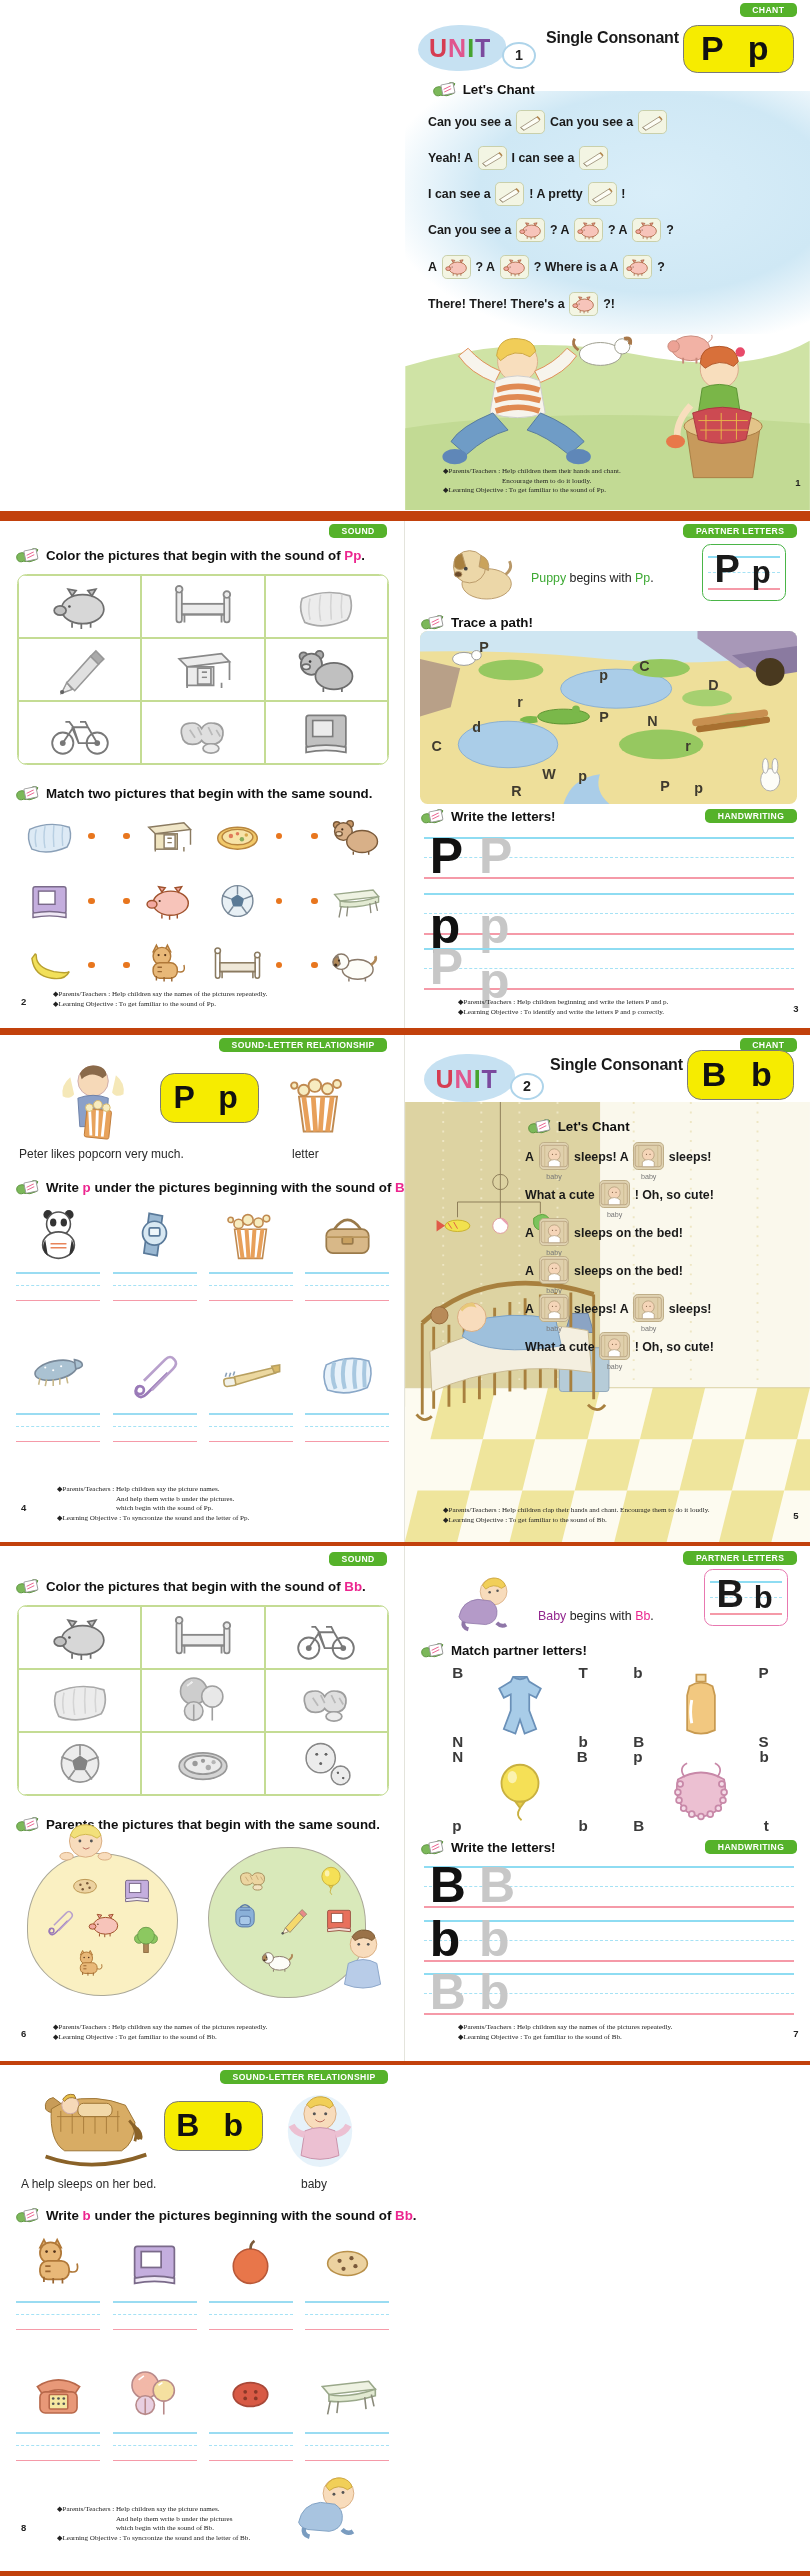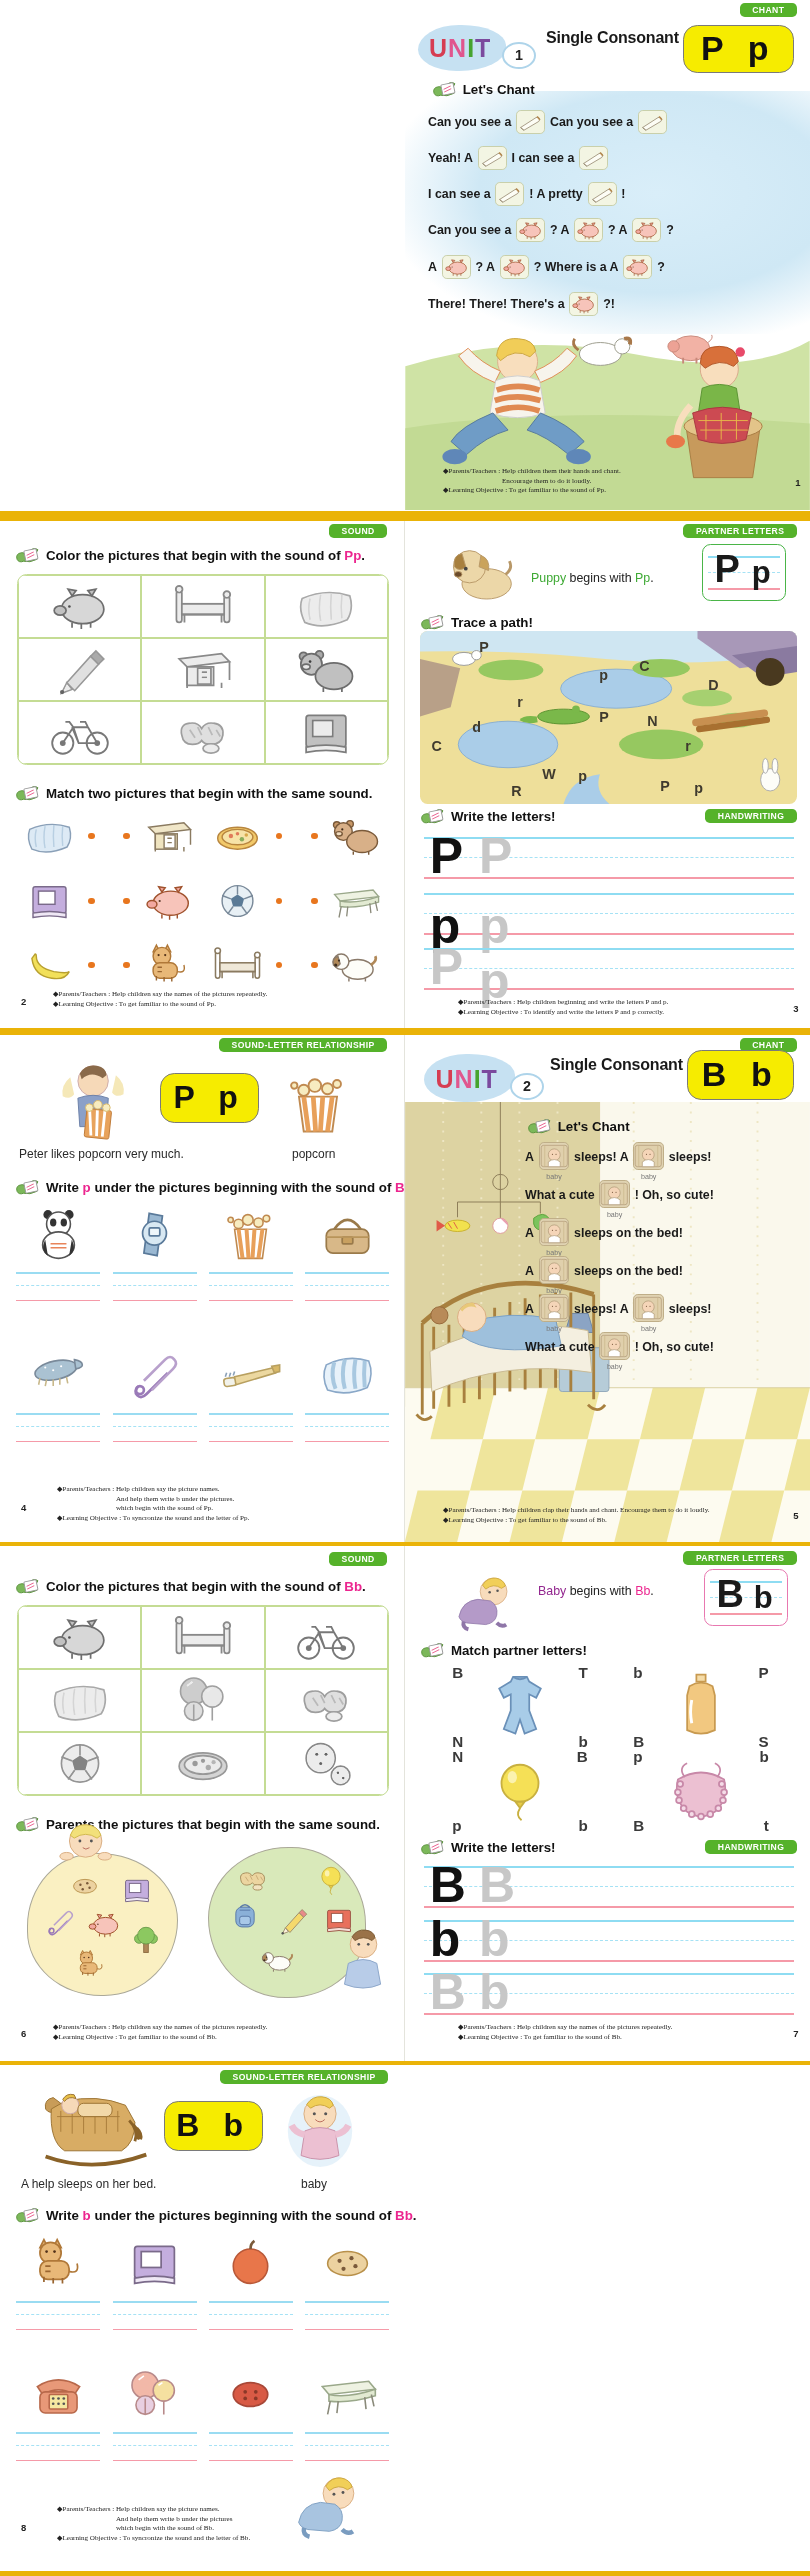--- a/index.html
+++ b/index.html
@@ -1,17 +1,17 @@
 <!DOCTYPE html>
 <html><head>
 <meta charset="utf-8">
 <style>
 *{margin:0;padding:0;box-sizing:border-box}
 body{background:#000;font-family:"Liberation Sans",sans-serif;}
-#canvas{position:relative;width:810px;height:2576px;background:#eab308;overflow:hidden;margin:0 auto;}
+#canvas{position:relative;width:810px;height:2576px;background:#c2410c;overflow:hidden;margin:0 auto;}
 .spread{position:absolute;left:0;width:810px;background:#fff;overflow:hidden;}
 .page{position:absolute;top:0;width:405px;height:100%;}
 .page.left{left:0;} .page.right{left:405px;}
 .tab{position:absolute;top:2.9px;right:13.3px;background:#55b22a;color:#fff;font-weight:bold;
  font-size:8.6px;letter-spacing:0.4px;padding:0 12.4px;height:14.3px;line-height:14.3px;border-radius:4.8px;white-space:nowrap;}
 .ybox{position:absolute;background:#f6ec00;border:1.9px solid #7a7a7a;border-radius:14.3px;color:#111;
  font-weight:bold;text-align:center;letter-spacing:7.6px;}
 .unitblob{position:absolute;background:#c6e1f2;border-radius:48% 52% 55% 45%/55% 45% 52% 48%;}
 .unitword{position:absolute;font-weight:bold;font-size:25px;letter-spacing:1px;}
 .unitword .u{color:#d63d52}.unitword .n{color:#e0568e}.unitword .i{color:#46a42f}.unitword .t{color:#7b4a9e}
@@ -771,21 +771,21 @@
               <path d="M15 16 l3 22 M21 16 l1.5 22 M27 16 l-1.5 22 M33 16 l-3 22" stroke="#e8a05a" stroke-width="3" fill="none"></path>
               <circle cx="15" cy="12" r="3.5" fill="#f7ecc0"></circle>
               <circle cx="22" cy="9" r="4" fill="#f7ecc0"></circle>
               <circle cx="30" cy="11" r="3.5" fill="#f7ecc0"></circle>
               <circle cx="36" cy="8" r="2.5" fill="#f7ecc0"></circle>
               <circle cx="9" cy="9" r="2" fill="#f7ecc0"></circle>
             </g>
           </svg>
         </span>
   <div class="caption" style="left:19px;top:112px">Peter likes popcorn very much.</div>
-  <div class="caption" style="left:292px;top:112px">popcorn</div>
+  <div class="caption" style="left:292px;top:112px">letter</div>
   <div class="h" style="left:15.2px;top:143px">
    <svg viewBox="0 0 26 20">
             <path d="M2 14 q-2-6 5-7 l6 1 q6-8 11-4 l-3 5 2 5 q-8 4-14 2 q-5 2-7-2z" fill="#7cb85a" stroke="#58913a"></path>
             <rect x="10" y="4" width="13" height="11" rx="1" fill="#fff" stroke="#999" transform="rotate(-12 16 9)"></rect>
             <path d="M12 9 l8-2 M12 12 l8-2" stroke="#e85a8a" transform="rotate(-12 16 9)"></path>
           </svg>
    <span><span>Write </span><span class="pk">p</span><span> under the pictures beginning with the sound of </span><span class="pk">Bb</span><span>.</span></span>
   </div>
   <div class="prow" style="top:173px">
    <div class="pslot">
@@ -1410,21 +1410,21 @@
             <g>
               <circle cx="58" cy="26" r="17" fill="#f8dcbc" stroke="#d8ac80"></circle>
               <path d="M44 18 q6-10 17-9 q10 2 12 10 l-5 3 q-10-7-20 1z" fill="#f1cf58" stroke="#caa43a"></path>
               <path d="M14 58 q4-20 24-22 l16 2 q10 6 8 18 q-2 10-14 12 l-24-2 q-8-2-10-8z" fill="#b49ac8" stroke="#8f76a8"></path>
               <path d="M20 64 q-2 8 6 10 M62 66 q6 6 12 2" stroke="#8f76a8" stroke-width="5" fill="none"></path>
               <circle cx="53" cy="27" r="1.6" fill="#555"></circle>
               <circle cx="63" cy="25" r="1.6" fill="#555"></circle>
             </g>
           </svg>
   </div>
-  <div class="sentence" style="left:133px;top:38px"><b class="pu">Baby</b><span> begins with </span><span class="pk">Bb</span><span>.</span></div>
+  <div class="sentence" style="left:133px;top:63px"><b class="pu">Baby</b><span> begins with </span><span class="pk">Bb</span><span>.</span></div>
   <div class="lcard pink" style="left:299px;top:23px">
           <i class="lcl lt"></i>
           <i class="lcl lm"></i>
           <i class="lcl lb"></i>
           <span class="lcbig">B</span>
           <span class="lcsmall">b</span>
         </div>
   <div class="h" style="left:15.2px;top:95px">
    <svg viewBox="0 0 26 20">
             <path d="M2 14 q-2-6 5-7 l6 1 q6-8 11-4 l-3 5 2 5 q-8 4-14 2 q-5 2-7-2z" fill="#7cb85a" stroke="#58913a"></path>

